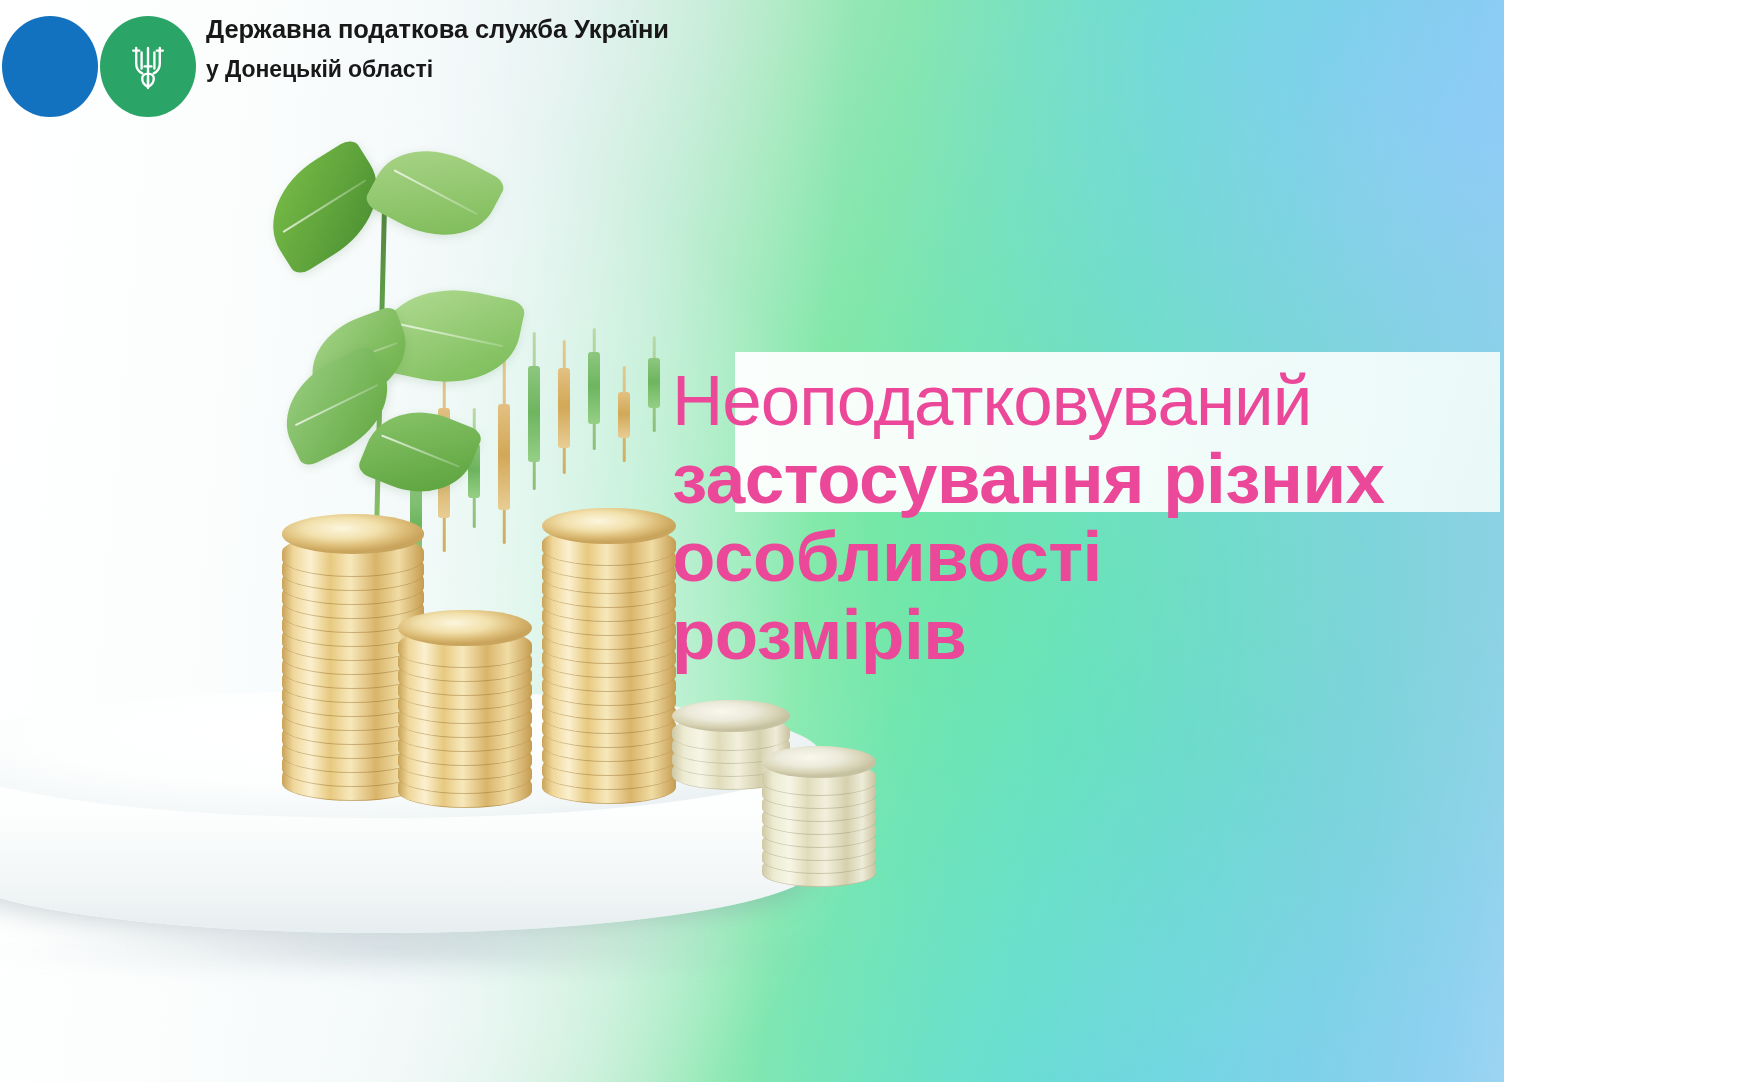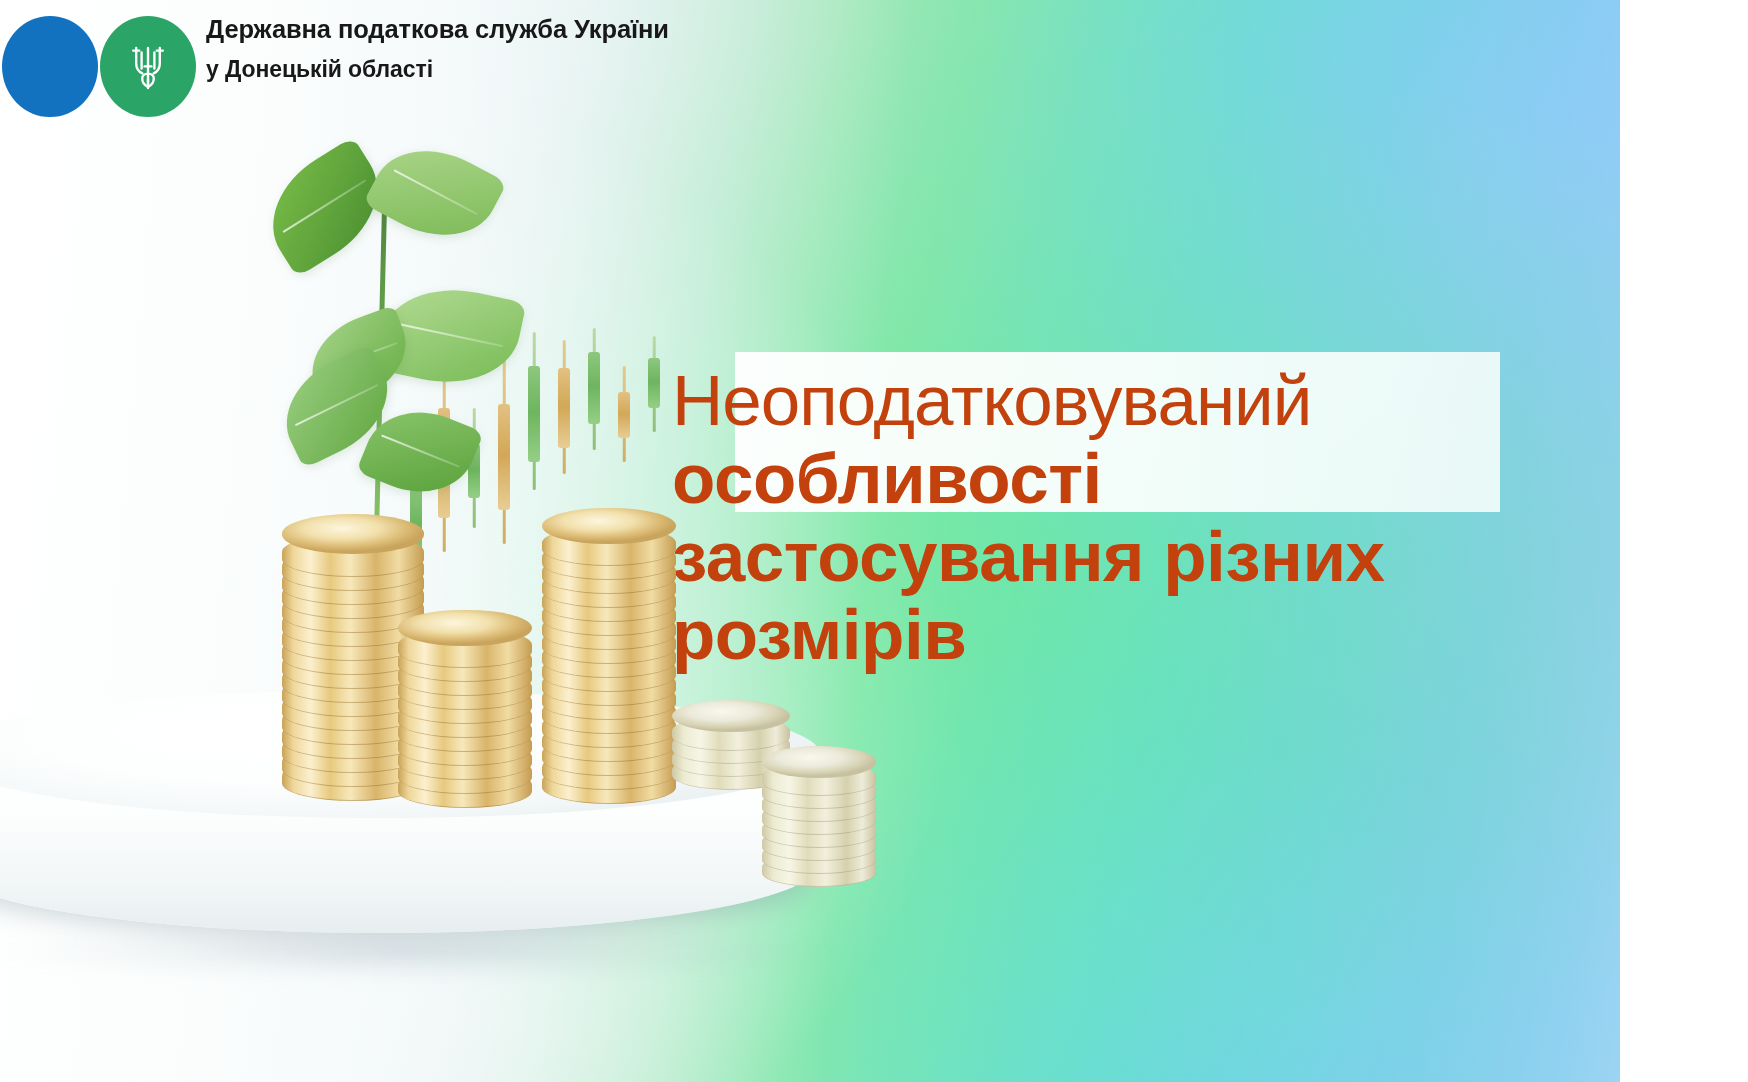--- a/index.html
+++ b/index.html
@@ -6,21 +6,21 @@
   html, body { width:1748px; height:1082px; overflow:hidden; }
   body {
     font-family: "Liberation Sans", sans-serif;
     position:relative;
     background:#ffffff;
   }
 
   
   #poster {
     position:absolute; inset:0;
-    width:1620px; height:1082px;
+    width:1504px; height:1082px;
     overflow:hidden;
   }
 
   
   .bg-base {
     position:absolute; inset:0;
     background:
       radial-gradient(115% 125% at 2% 62%, #ffffff 0%, #fdfefe 20%, rgba(255,255,255,0) 50%),
       linear-gradient(100deg,
         #f4f7f8 0%,
@@ -129,21 +129,21 @@
   .title-box {
     position:absolute; left:735px; top:352px; width:765px; height:160px;
     background: linear-gradient(100deg, rgba(255,255,255,0.95) 0%, rgba(253,255,254,0.94) 45%, rgba(244,253,250,0.90) 100%);
   }
   .title-stack {
     position:absolute; left:672px; top:352px; width:1010px;
   }
   .title-line {
     font-size:71px;
     line-height:78px;
-    color:#c2410c;
+    color:#ec4899;
     letter-spacing:-1px;
     white-space:nowrap;
   }
   .title-light { font-weight:400; }
   .title-bold  { font-weight:bold; letter-spacing:-0.5px; }
   .title-pad-top { padding-top:10px; }
 </style>
 </head>
 <body>
 
@@ -326,18 +326,18 @@
     <div class="header-text">
       <div class="org-line org-line-1">Державна податкова служба України</div>
       <div class="org-line org-line-2">у Донецькій області</div>
     </div>
   </div>
 
   <div class="title-box"></div>
 
   <div class="title-stack">
     <div class="title-line title-light title-pad-top">Неоподатковуваний</div>
+    <div class="title-line title-bold">застосування різних</div>
     <div class="title-line title-bold">особливості</div>
-    <div class="title-line title-bold">застосування різних</div>
     <div class="title-line title-bold">розмірів</div>
   </div>
 
 </div>
 
 </body></html>

